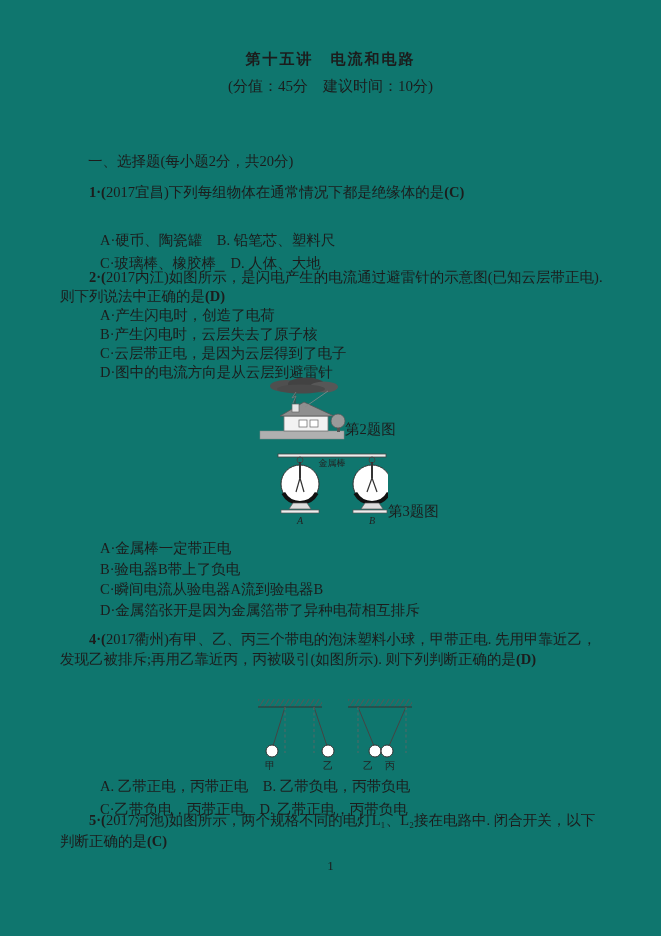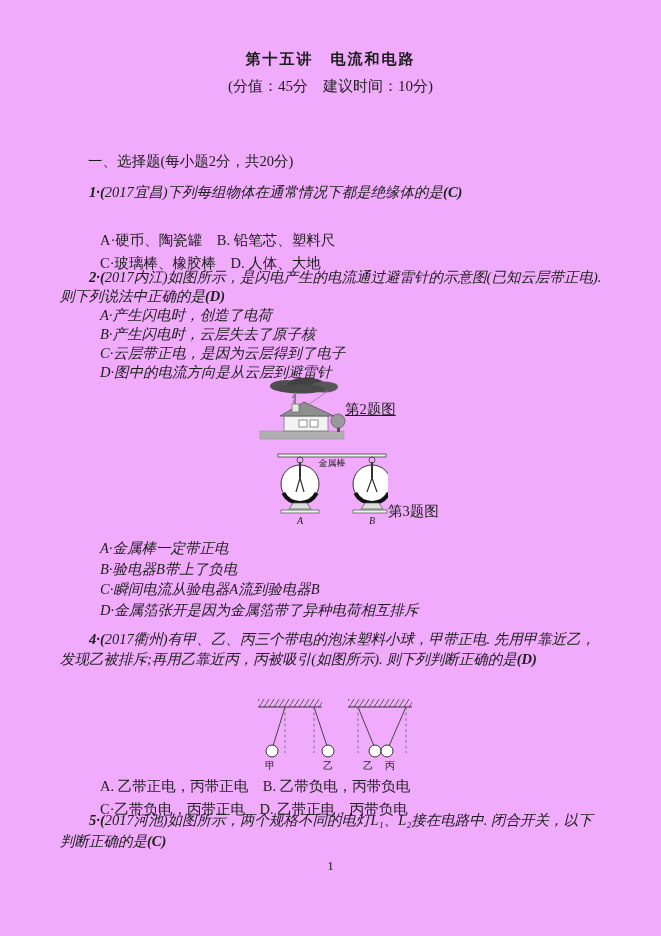--- a/index.html
+++ b/index.html
@@ -2,32 +2,32 @@
 <html><head>
 <meta charset="utf-8">
 <style>
   * { margin:0; padding:0; box-sizing:border-box; }
   html,body { background:#ffffff; }
   body {
     width:661px; height:936px;
     font-family:"Liberation Serif","DejaVu Serif",serif;
     color:#1c1c1c;
   }
-  .page { position:relative; width:661px; height:936px; background:#f0abfc; overflow:hidden; }
+  .page { position:relative; width:661px; height:936px; background:#0f766e; overflow:hidden; }
 
   .doc-title {
     position:absolute; top:50px; left:0; width:100%;
     text-align:center; font-size:15px; font-weight:bold; letter-spacing:2px;
   }
   .doc-subtitle {
     position:absolute; top:77px; left:0; width:100%;
     text-align:center; font-size:15px;
   }
 
-  .block { position:absolute; left:60px; width:543px; font-size:14.5px; line-height:22px;font-style:italic; }
+  .block { position:absolute; left:60px; width:543px; font-size:14.5px; line-height:22px; }
   .stem { text-indent:2em; }
   .stem::first-letter { font-weight:bold; }
   .ans { font-weight:bold; }
   .opt { padding-left:40px; }
   .opts-standalone { position:absolute; left:100px; width:503px; font-size:14.5px; }
 
   .sec-heading { position:absolute; left:88px; top:152px; font-size:14.5px; }
 
   .q1-stem   { top:181px; }
   .q1-opts   { top:229px; line-height:23px; }
@@ -35,21 +35,21 @@
   .q3-block  { top:538px; line-height:20.5px; }
   .q4-stem   { top:629px; line-height:20px; }
   .q4-opts   { top:775px; line-height:22.5px; }
   .q5-block  { top:810px; line-height:21px; }
 
   .figure { position:absolute; }
   .fig-house   { left:256px; top:376px; }
   .fig-scope   { left:276px; top:446px; }
   .fig-balls   { left:256px; top:696px; }
   .fig-caption { position:absolute; font-size:14.5px; white-space:nowrap; }
-  .cap-fig2 { left:345px; top:400px;text-decoration:underline; }
+  .cap-fig2 { left:345px; top:420px; }
   .cap-fig3 { left:388px; top:502px; }
 
   .page-number { position:absolute; top:858px; left:0; width:100%; text-align:center; font-size:13px; }
 
   svg text { font-family:"Liberation Serif","DejaVu Serif",serif; fill:#222; }
 </style>
 </head>
 <body>
 
 <div class="page">

